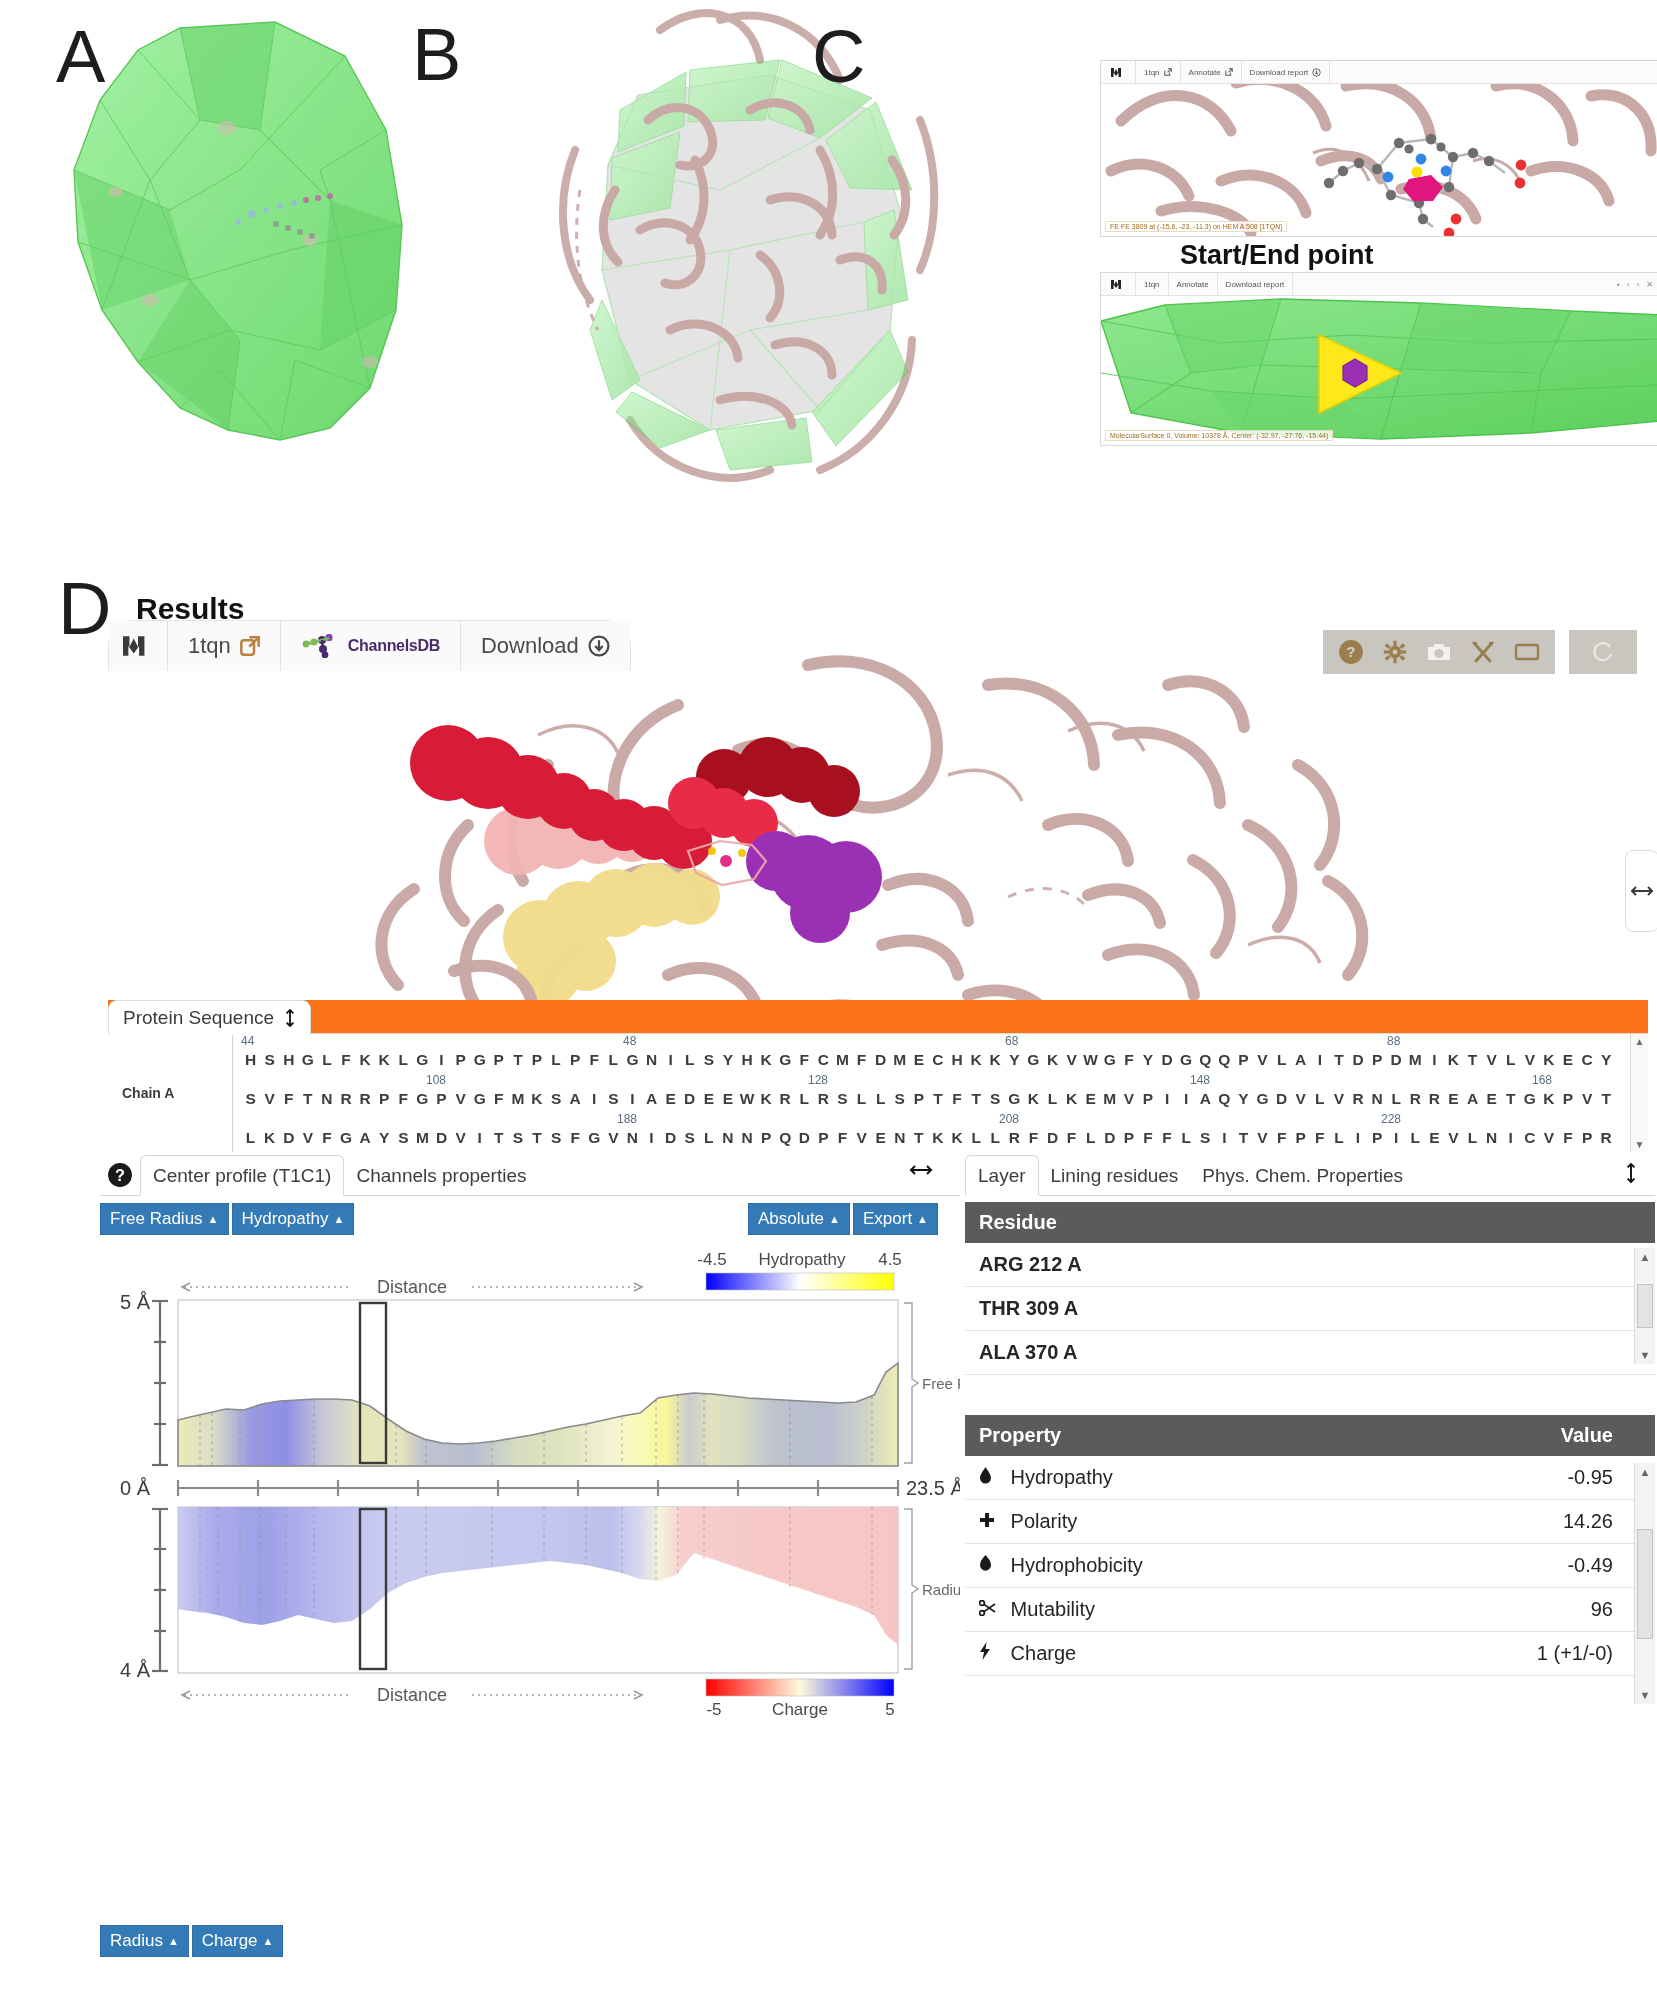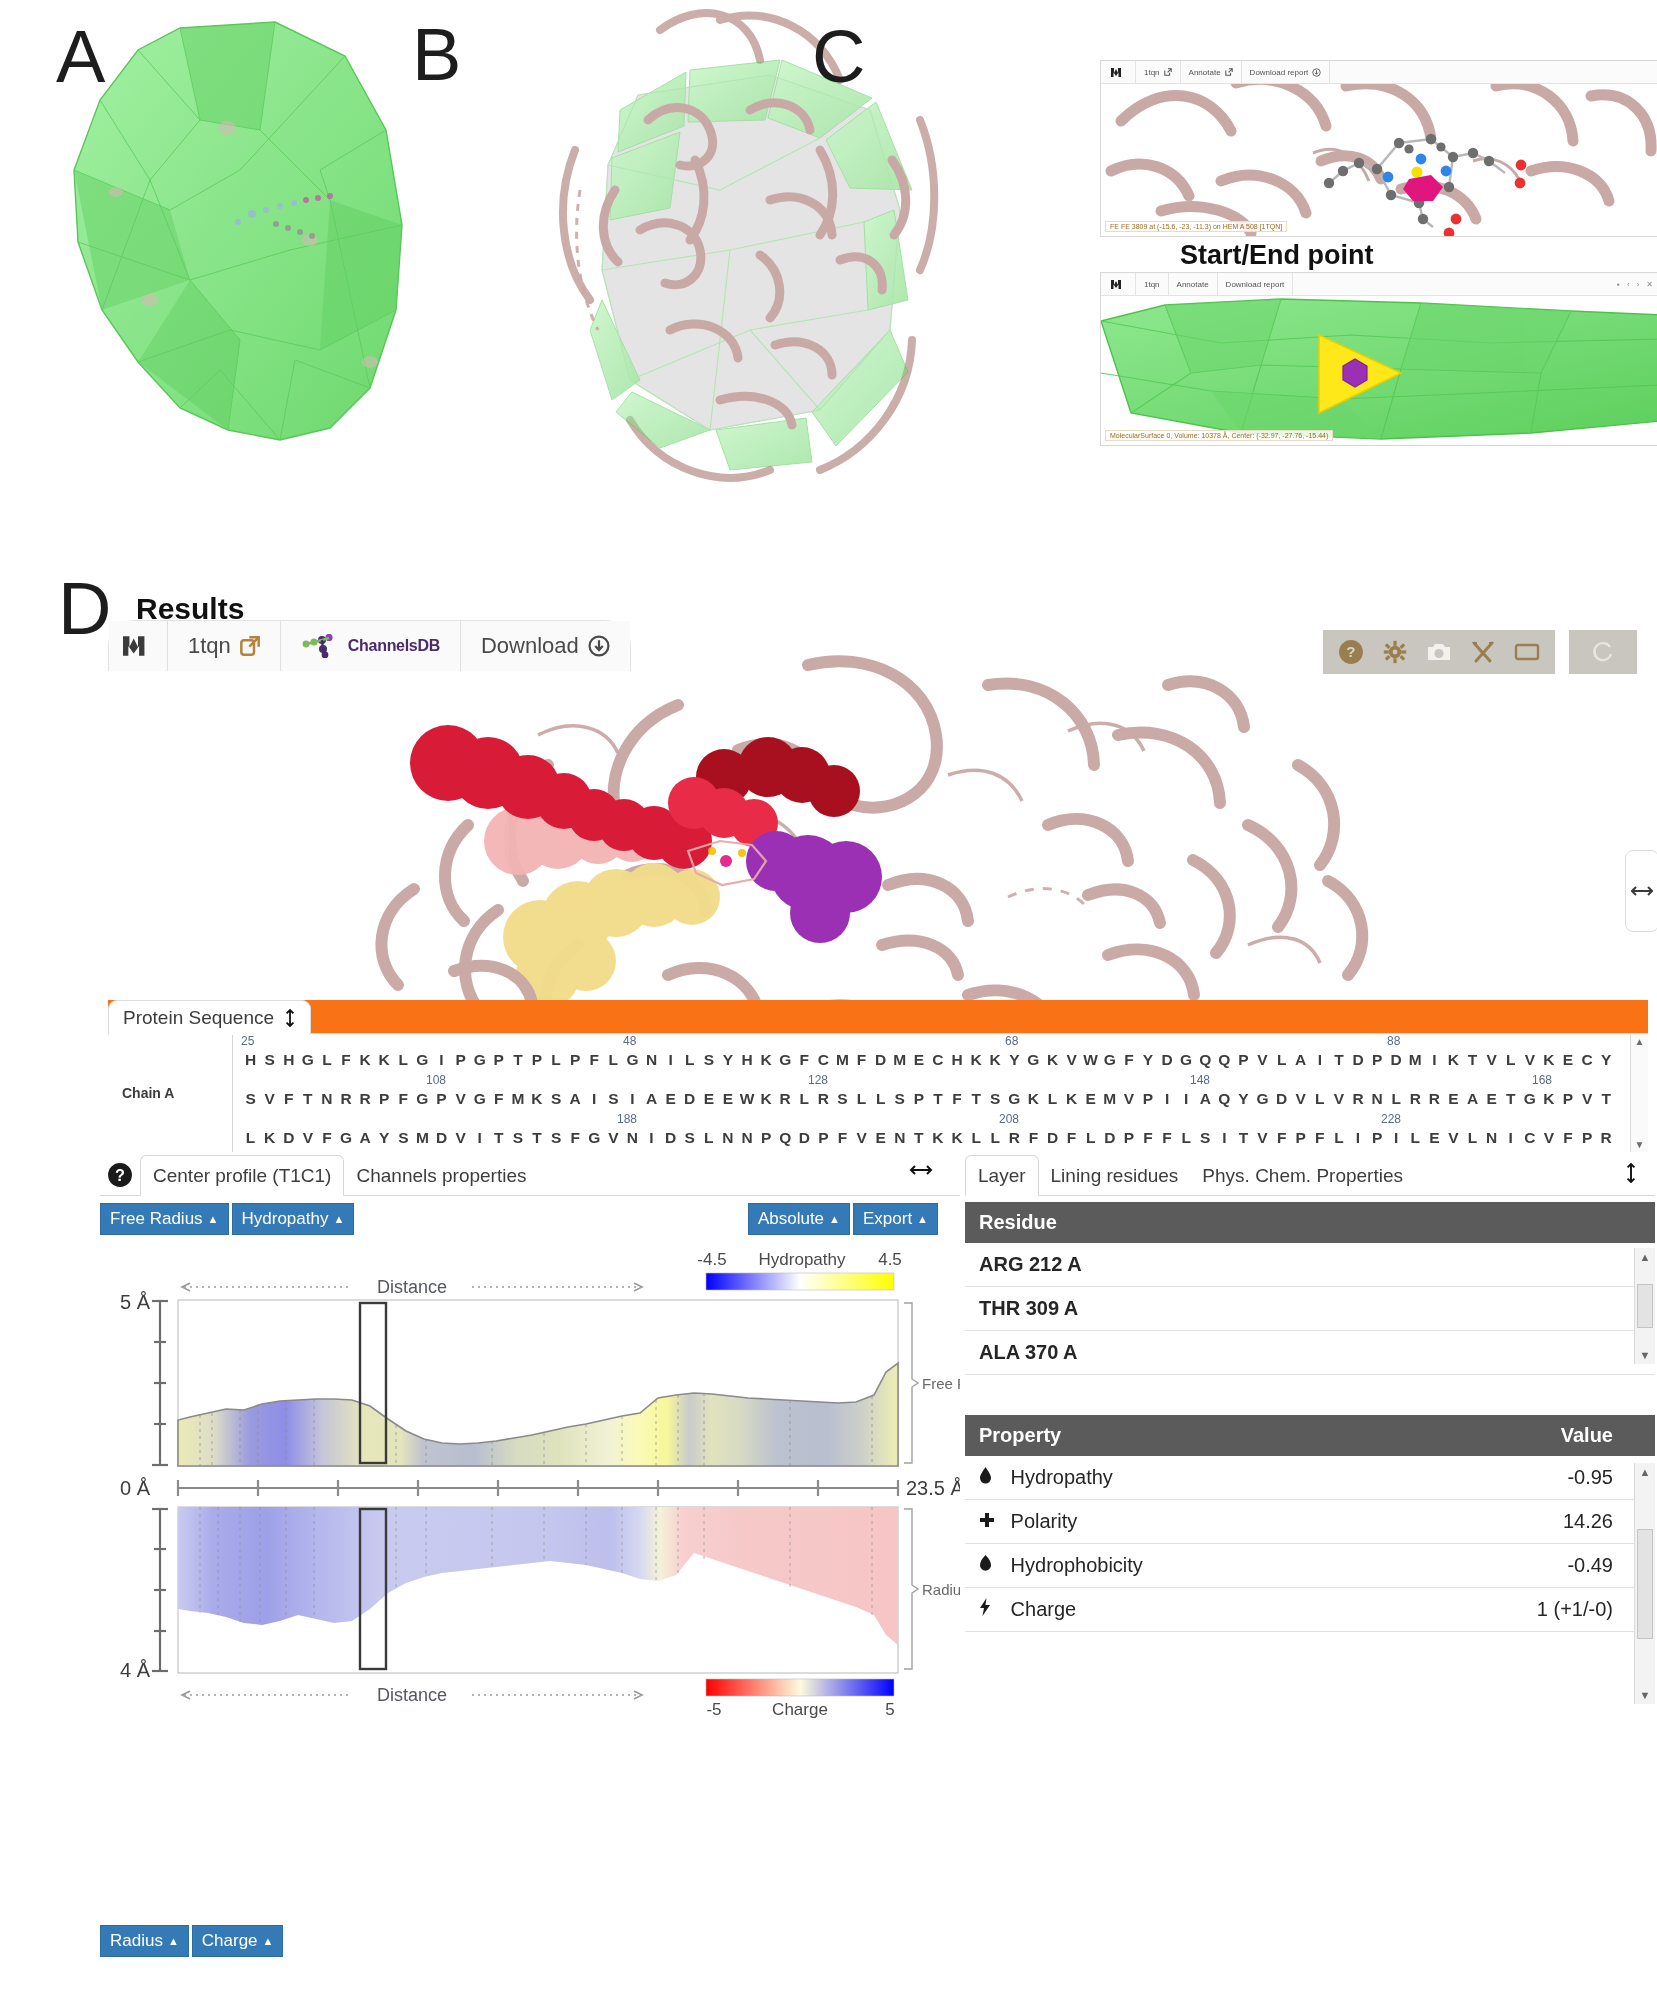--- a/index.html
+++ b/index.html
@@ -688,21 +688,21 @@
             <path d="M6 1 L6 17 M2.6 4.4 L6 1 L9.4 4.4 M2.6 13.6 L6 17 L9.4 13.6" stroke="#111" stroke-width="1.8" fill="none"></path>
           </svg>
       </span>
     </div>
     <div class="seq-body">
       <div class="seq-chain">Chain A</div>
       <div class="seq-scroll">
 
         <div class="seq-row">
           <div class="seq-ticks">
-            <span style="left:0px;">25</span>
+            <span style="left:0px;">44</span>
             <span style="left:382px;">48</span>
             <span style="left:764px;">68</span>
             <span style="left:1146px;">88</span>
           </div>
           <div class="seq-letters"><i>H</i><i>S</i><i>H</i><i>G</i><i>L</i><i>F</i><i>K</i><i>K</i><i>L</i><i>G</i><i>I</i><i>P</i><i>G</i><i>P</i><i>T</i><i>P</i><i>L</i><i>P</i><i>F</i><i>L</i><i>G</i><i>N</i><i>I</i><i>L</i><i>S</i><i>Y</i><i>H</i><i>K</i><i>G</i><i>F</i><i>C</i><i>M</i><i>F</i><i>D</i><i>M</i><i>E</i><i>C</i><i>H</i><i>K</i><i>K</i><i>Y</i><i>G</i><i>K</i><i>V</i><i>W</i><i>G</i><i>F</i><i>Y</i><i>D</i><i>G</i><i>Q</i><i>Q</i><i>P</i><i>V</i><i>L</i><i>A</i><i>I</i><i>T</i><i>D</i><i>P</i><i>D</i><i>M</i><i>I</i><i>K</i><i>T</i><i>V</i><i>L</i><i>V</i><i>K</i><i>E</i><i>C</i><i>Y</i></div>
         </div>
 
         <div class="seq-row">
           <div class="seq-ticks">
             <span style="left:185px;">108</span>
@@ -1047,20 +1047,33 @@
                     <path d="M6.5 1 C2.5 5 1 8.5 1 11.2 A5.5 5.5 0 0 0 12 11.2 C12 8.5 10.5 5 6.5 1 Z" fill="#1a1a1a"></path>
                   </svg>
               </span>
               <span>Hydrophobicity</span>
             </td>
             <td class="val" style="padding-right:42px;">-0.49</td>
           </tr>
           <tr>
             <td>
               <span style="display:inline-block;width:26px;">
+                <svg width="18" height="16" viewBox="0 0 18 16">
+                    <circle cx="3" cy="3" r="2.4" fill="none" stroke="#1a1a1a" stroke-width="1.7"></circle>
+                    <circle cx="3" cy="13" r="2.4" fill="none" stroke="#1a1a1a" stroke-width="1.7"></circle>
+                    <path d="M5 4.4 L16 12 M5 11.6 L16 4" stroke="#1a1a1a" stroke-width="1.7"></path>
+                  </svg>
+              </span>
+              <span>Mutability</span>
+            </td>
+            <td class="val" style="padding-right:42px;">96</td>
+          </tr>
+          <tr>
+            <td>
+              <span style="display:inline-block;width:26px;">
                 <svg width="12" height="18" viewBox="0 0 12 18">
                     <path d="M7.5 0 L1 10 H5 L3.5 18 L11 7 H6.5 Z" fill="#1a1a1a"></path>
                   </svg>
               </span>
               <span>Charge</span>
             </td>
             <td class="val" style="padding-right:42px;">1 (+1/-0)</td>
           </tr>
         </tbody>
       </table>

